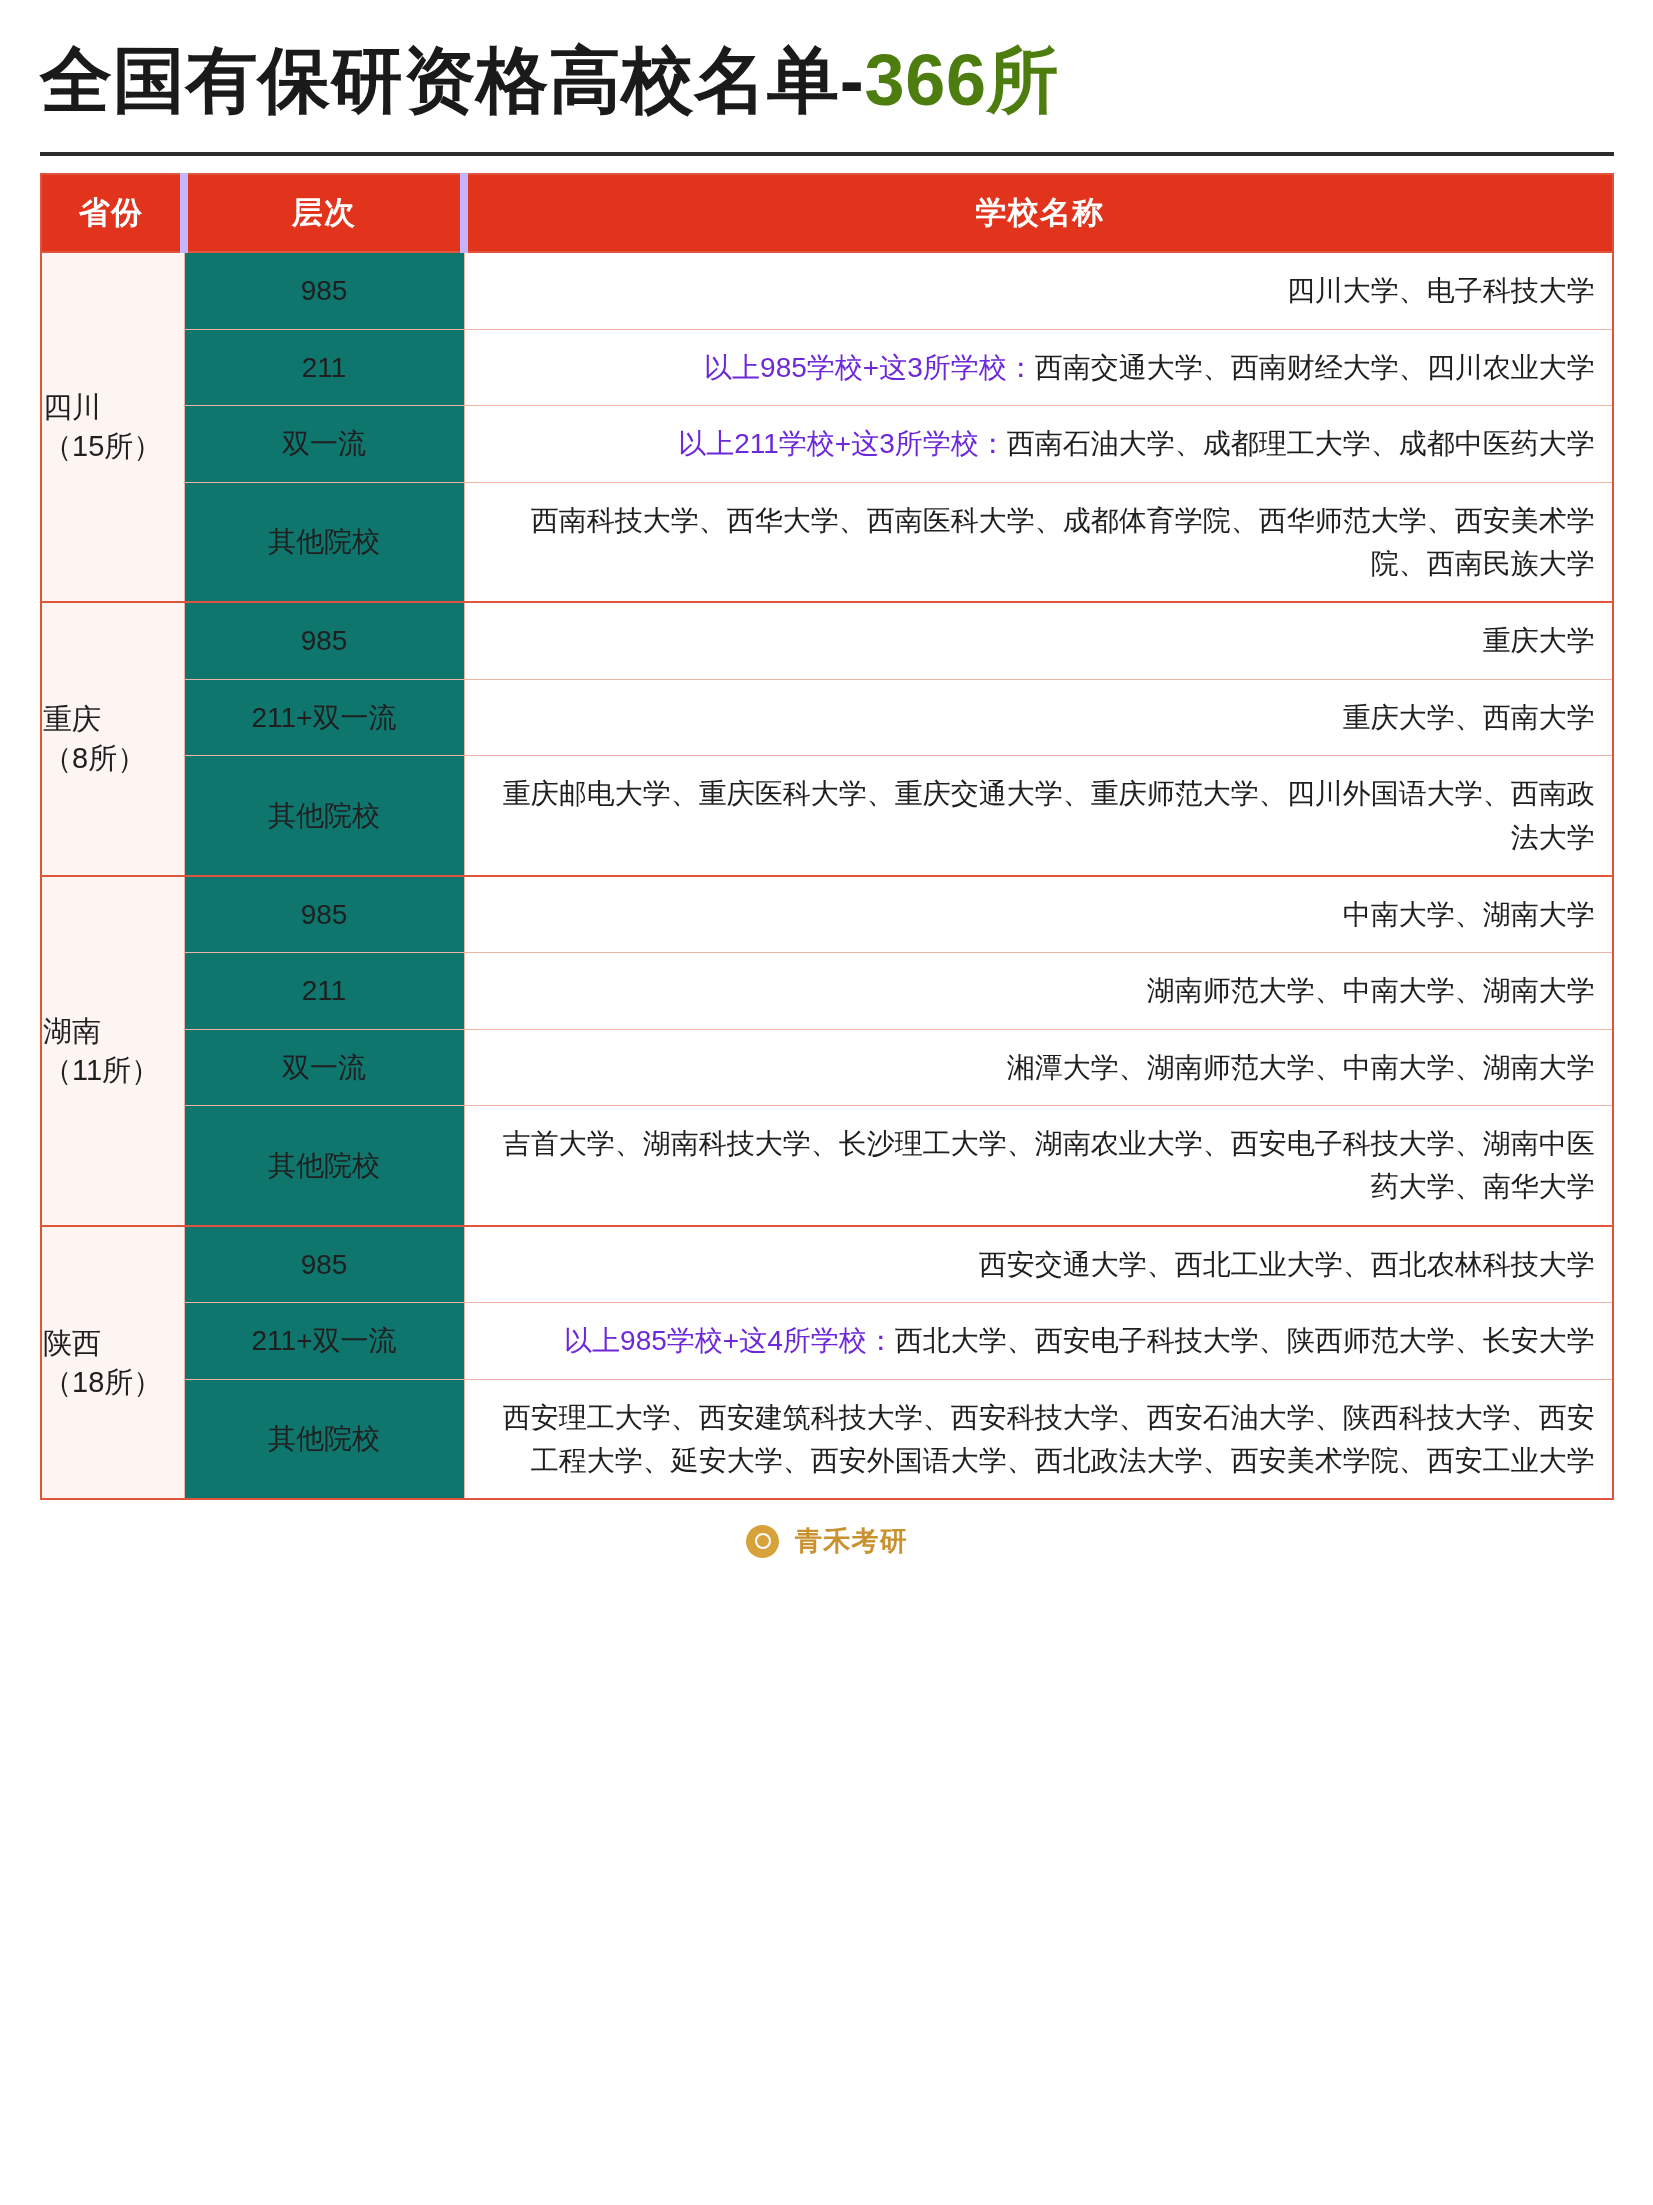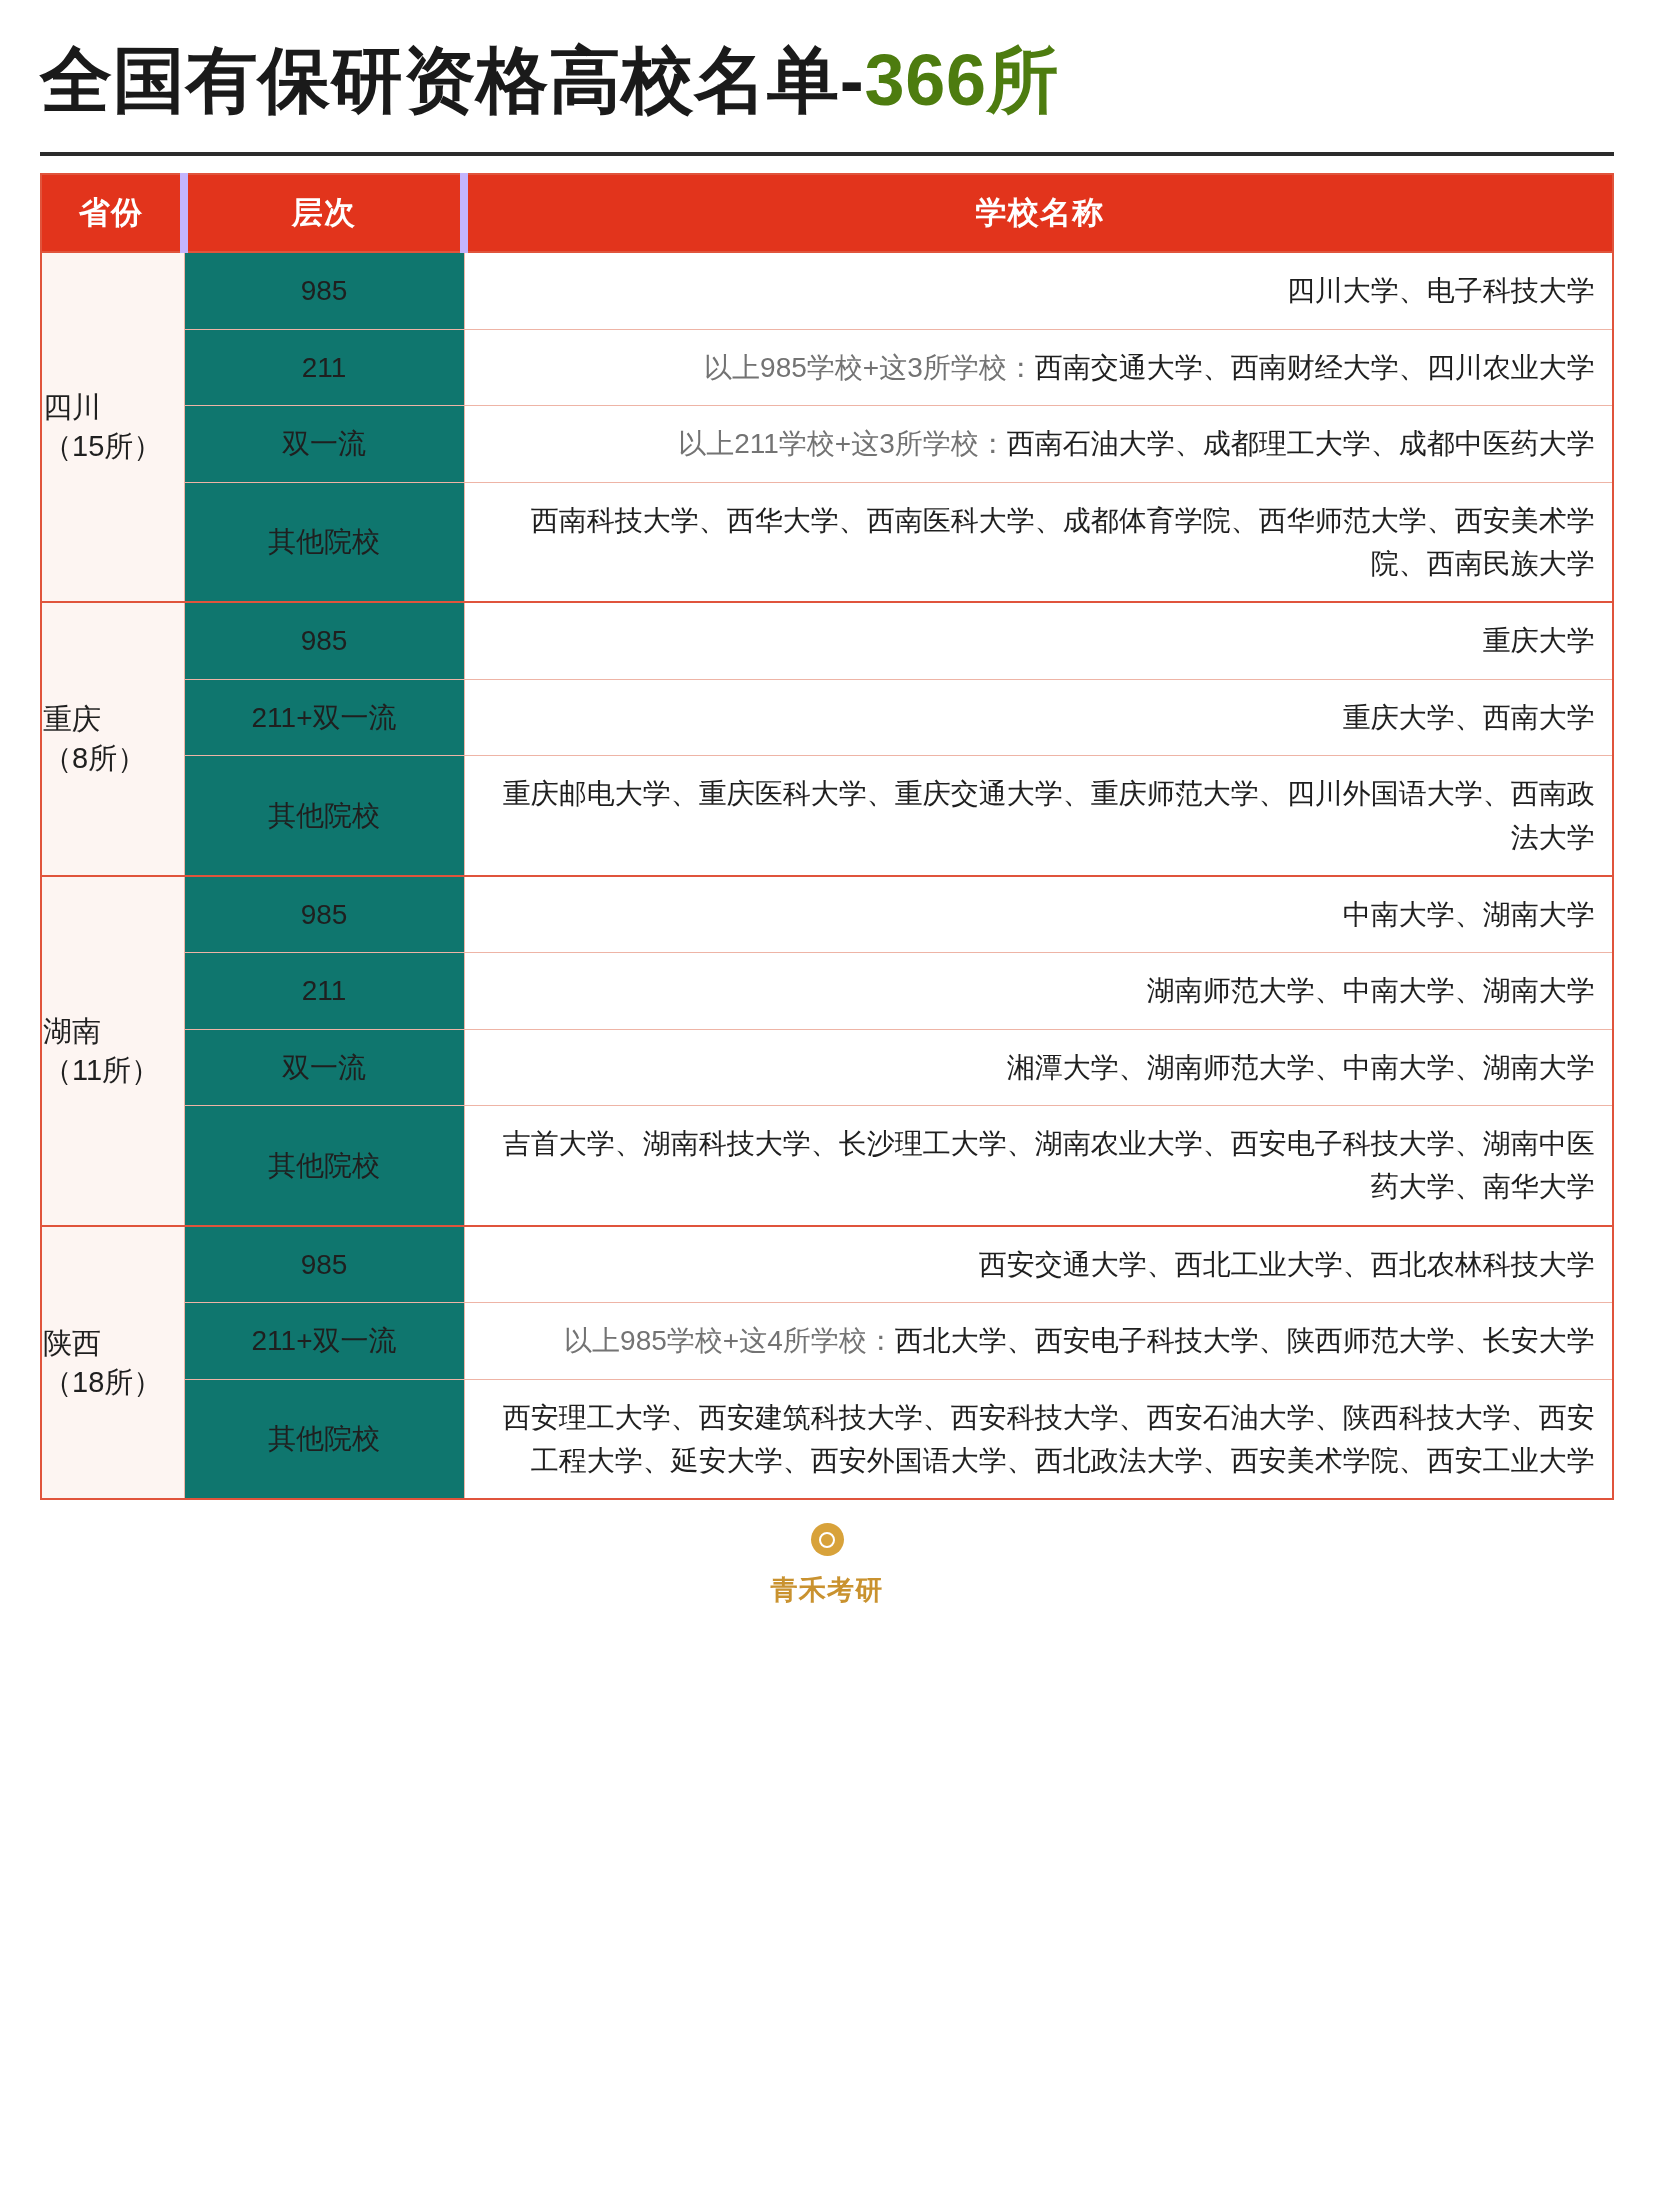--- a/index.html
+++ b/index.html
@@ -83,34 +83,33 @@
     background: #0f766e;
     padding: 14.6px 4px;
   }
   td.schools {
     padding: 16px 17.3px 16px 14.6px;
     text-align: right;
     background: #ffffff;
     border-right: none;
   }
   .hl {
-    color: #737373;
+    color: #6d28d9;
   }
   
   tr.group-start > td {
     border-top: 2px solid #e0543c;
   }
   
   .footer {
     margin: 22.6px 0 20px 0;
     display: flex;
     align-items: center;
     justify-content: center;
     gap: 16px;
-    flex-direction: column;
   }
   .footer-logo {
     width: 33px;
     height: 33px;
     border-radius: 50%;
     background: #d8a23a;
     display: inline-block;
     position: relative;
   }
   .footer-logo::after {

